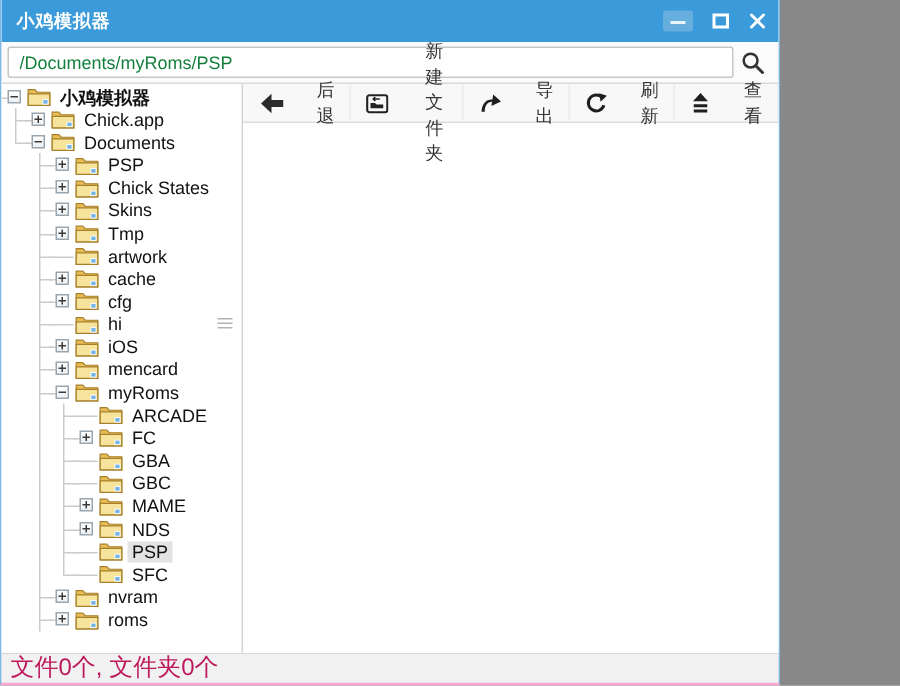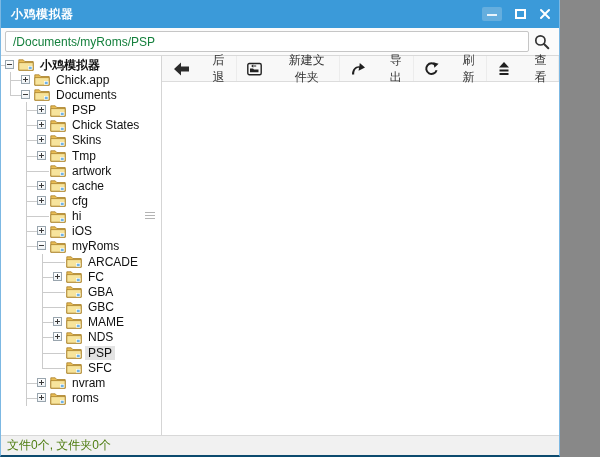--- a/index.html
+++ b/index.html
@@ -1,21 +1,21 @@
 <!DOCTYPE html>
 <html><head>
 <meta charset="utf-8">
 <style>
   * { margin:0; padding:0; box-sizing:border-box; }
   html,body { background:#888; }
   body { font-family:"Liberation Sans","DejaVu Sans",sans-serif; }
 
   .window {
-    width:560px; height:457px; background:#fff; position:relative; overflow:hidden;
-    border-left:1px solid #7cb8e3; border-right:1px solid #7cb8e3; border-bottom:2px solid #0c4a6e;
+    width:520px; height:457px; background:#fff; position:relative; overflow:hidden;
+    border-left:1px solid #7cb8e3; border-right:1px solid #7cb8e3; border-bottom:2px solid #f9a8d4;
   }
 
   
   .titlebar {
     height:28px; background:#3b9ad9; display:flex; align-items:center;
     padding:0 8px 0 10px; color:#fff;
   }
   .title { font-size:12px; font-weight:600; letter-spacing:.5px; }
   .win-controls { margin-left:auto; display:flex; align-items:center; gap:13px; }
   .btn-min { width:20px; height:14px; background:#65aede; border-radius:2px; position:relative; cursor:default; }
@@ -73,21 +73,21 @@
     background:transparent; border-top:none; border-bottom:none; border-left:none;
     font-family:inherit; font-size:12px; color:#333; cursor:pointer; position:relative;
   }
   .tb-btn .tb-icon { display:flex; }
   .tb-btn.highlighted { z-index:3; }
   .content-area { flex:1; background:#fff; }
 
   
   .statusbar {
     height:20px; background:#f1f1f1; border-top:1px solid #d8d8d8;
-    display:flex; align-items:center; padding:0 6px; font-size:12px; color:#4d7c0f;
+    display:flex; align-items:center; padding:0 6px; font-size:16px; color:#be185d;
   }
 </style>
 </head>
 <body>
 
 <div class="window">
 
   <div class="titlebar">
     <span class="title">小鸡模拟器</span>
     <div class="win-controls">
@@ -277,20 +277,35 @@
             <span class="expander plus"></span>
           </span>
           <span class="tree-icon">
             <svg width="16" height="13" viewBox="0 0 16 13">
               <path d="M0.8 1.8 h4.4 l1.6 1.7 H15.2 V12.2 H0.8 z" fill="#e9bd55" stroke="#a8802a" stroke-width="0.8"></path>
               <path d="M0.8 4.6 H15.2 V12.2 H0.8 z" fill="#f7e49c" stroke="#a8802a" stroke-width="0.8"></path>
               <rect x="10.6" y="8.4" width="3.4" height="3" fill="#6fb3e8" stroke="#fff" stroke-width="0.6"></rect>
             </svg>
           </span>
           <span class="tree-label">iOS</span>
+        </div>
+        <div class="tree-row">
+          <span class="cell "></span>
+          <span class="cell g-t"></span>
+          <span class="cell g-hl">
+            <span class="expander plus"></span>
+          </span>
+          <span class="tree-icon">
+            <svg width="16" height="13" viewBox="0 0 16 13">
+              <path d="M0.8 1.8 h4.4 l1.6 1.7 H15.2 V12.2 H0.8 z" fill="#e9bd55" stroke="#a8802a" stroke-width="0.8"></path>
+              <path d="M0.8 4.6 H15.2 V12.2 H0.8 z" fill="#f7e49c" stroke="#a8802a" stroke-width="0.8"></path>
+              <rect x="10.6" y="8.4" width="3.4" height="3" fill="#6fb3e8" stroke="#fff" stroke-width="0.6"></rect>
+            </svg>
+          </span>
+          <span class="tree-label">mencard</span>
         </div>
         <div class="tree-row">
           <span class="cell "></span>
           <span class="cell g-t"></span>
           <span class="cell g-hl">
             <span class="expander minus"></span>
           </span>
           <span class="tree-icon">
             <svg width="16" height="13" viewBox="0 0 16 13">
               <path d="M0.8 1.8 h4.4 l1.6 1.7 H15.2 V12.2 H0.8 z" fill="#e9bd55" stroke="#a8802a" stroke-width="0.8"></path>

